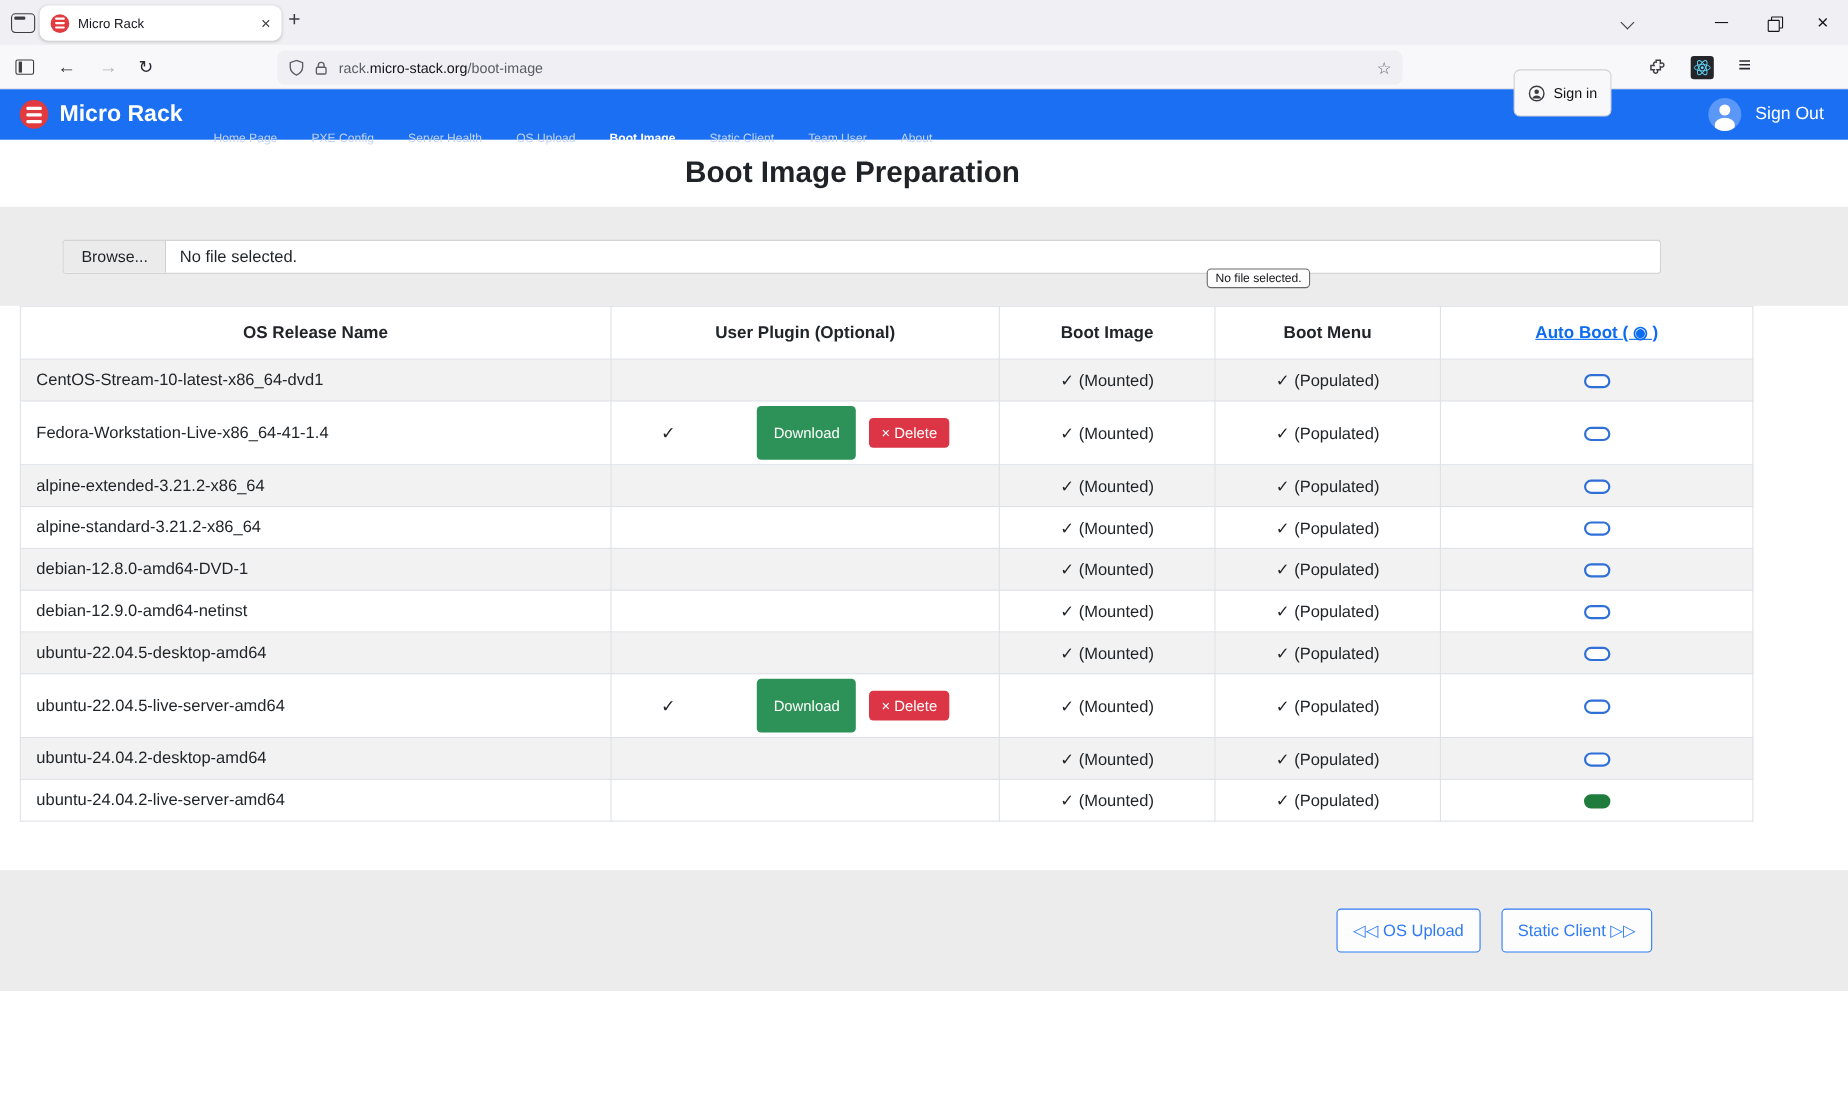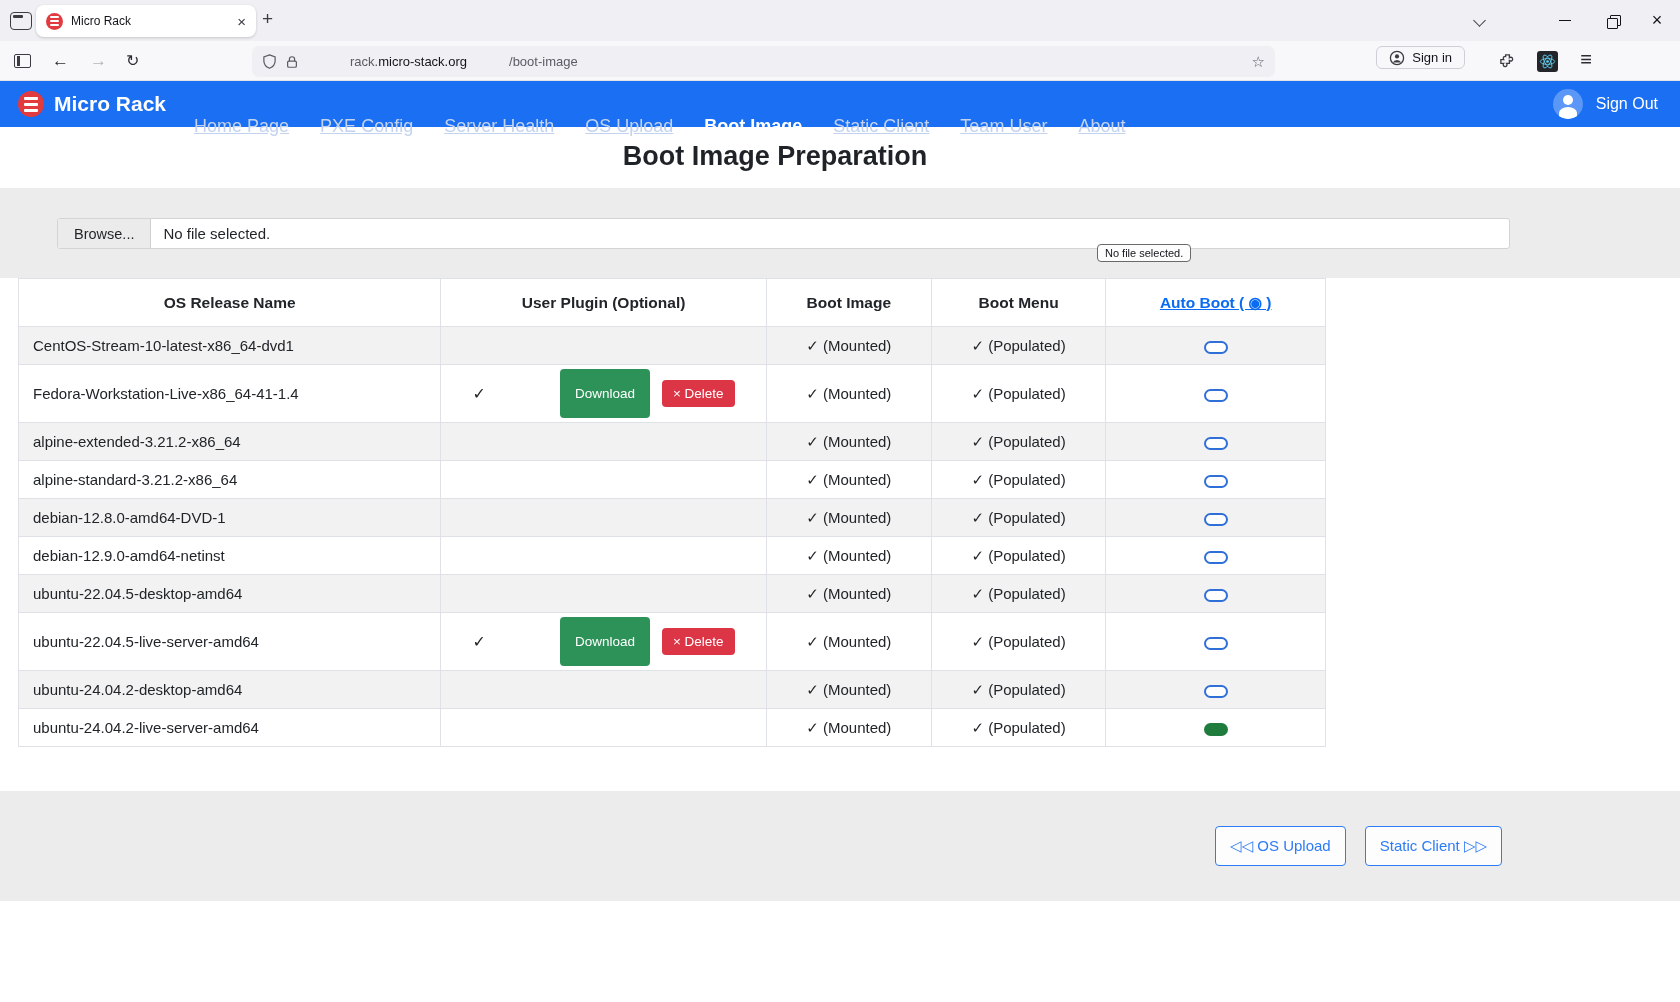--- a/index.html
+++ b/index.html
@@ -33,53 +33,53 @@
   .toolbar { height:40px; background:#f8f8fa; border-bottom:1px solid #e3e3e8; display:flex; align-items:center; position:relative; }
   .sidebar-icon { width:17px; height:14px; border:1.5px solid #3c3c43; border-radius:2px; margin-left:14px; position:relative; }
   .sidebar-icon::before { content:""; position:absolute; left:2px; top:1px; bottom:1px; width:3px; background:#3c3c43; }
   .nav-arrow { font-size:17px; color:#2b2b33; margin-left:21px; }
   .nav-arrow.disabled { color:#b4b4bc; }
   .reload-icon { font-size:16px; color:#2b2b33; margin-left:19px; }
   .urlbar { position:absolute; left:252px; top:5px; width:1023px; height:31px; background:#f0f0f4; border-radius:7px;
             display:flex; align-items:center; padding:0 10px; }
   .urlbar svg { flex:0 0 auto; }
   .url-text { font-size:13px; margin-left:9px; flex:1; color:#15141a; }
-  .url-sub, .url-path { color:#5b5b66;margin-left:42px; }
+  .url-sub, .url-path { color:#5b5b66; }
   .url-star { font-size:15px; color:#5b5b66; }
-  .signin-btn { position:absolute; right:215px; top:5px; height:23px; border:1px solid #cfcfd8; border-radius:6px;
+  .signin-btn { position:absolute; right:215px; top:22px; height:43px; border:1px solid #cfcfd8; border-radius:6px;
                 display:flex; align-items:center; padding:0 12px; background:#f8f8fa; }
   .signin-label { font-size:13px; color:#15141a; margin-left:7px; }
   .toolbar-right-icon { position:absolute; top:10px; }
   .puzzle-pos { right:163px; }
   .react-pos { right:122px; width:21px; height:21px; background:#23252b; border-radius:3px; display:flex; align-items:center; justify-content:center; }
   .hamburger { right:84px; font-size:19px; color:#2b2b33; right:88px; top:8px; }
 
   
   .navbar { height:46px; background:#1a6ff2; display:flex; align-items:center; padding:0 18px; }
   .brand-title { color:#fff; font-size:21px; font-weight:bold; margin-left:10px; }
   .nav-links { display:flex; align-items:center; margin-left:28px; gap:31px; }
-  .nav-link { color:#c3d3ee; font-size:18px; text-decoration:underline; cursor:pointer;margin-top:44px; }
+  .nav-link { color:#c3d3ee; font-size:11px; cursor:pointer;margin-top:44px; }
   .nav-link.active { color:#fff; font-weight:bold; }
   .nav-right { margin-left:auto; display:flex; align-items:center; gap:13px; }
   .avatar { width:30px; height:30px; border-radius:50%; background:#5a97f7; position:relative; overflow:hidden; }
   .avatar::before { content:""; position:absolute; left:50%; top:6px; width:10px; height:10px; margin-left:-5px; border-radius:50%; background:#fff; }
   .avatar::after { content:""; position:absolute; left:50%; top:18px; width:18px; height:12px; margin-left:-9px; border-radius:50% 50% 0 0; background:#fff; }
   .signout { color:#fff; font-size:16px; margin-right:4px; }
 
   
   .page-title { text-align:center; font-size:27px; font-weight:bold; color:#1f2327; padding:14px 0 16px 0; width:1550px; }
 
   .upload-strip { background:#ececec; height:90px; position:relative; }
   .file-control { position:absolute; left:57px; top:30px; width:1453px; height:31px; background:#fff; border:1px solid #d4d4d4; border-radius:3px; display:flex; align-items:center; }
   .browse-btn { height:100%; background:#ebebeb; border:none; border-right:1px solid #cfcfcf; border-radius:3px 0 0 3px; padding:0 16px; font-size:14.5px; color:#1f2327; font-family:inherit; }
   .file-status { font-size:15px; color:#1f2327; margin-left:12px; }
   .file-tooltip { position:absolute; left:1097px; top:244px; background:#fdfdfd; border:1px solid #6a6a6a; border-radius:4px; padding:2px 7px; font-size:11px; color:#15141a; z-index:5; }
 
   
-  table { border-collapse:collapse; margin-left:18px; width:1308px; margin-top:0; }
+  table { border-collapse:collapse; margin-left:18px; width:1576px; margin-top:0; }
   th, td { border:1px solid #dee2e6; }
   th { height:48px; font-size:15.5px; font-weight:bold; text-align:center; background:#fff; }
   .autoboot-link { color:#0b6cf2; font-weight:bold; text-decoration:underline; cursor:pointer; }
   td { height:38px; font-size:15px; text-align:center; padding:4px 8px; }
   td.name-cell { text-align:left; padding-left:14px; }
   tbody tr:nth-child(odd) td { background:#f2f2f2; }
   tbody tr:nth-child(even) td { background:#fff; }
   .plugin-wrap { display:flex; align-items:center; justify-content:center; }
   .plugin-check { font-size:16px; margin-right:74px; }
   .btn-download { background:#2d9257; color:#fff; border:none; border-radius:4px; padding:17px 15px; font-size:13.5px; font-family:inherit; }

